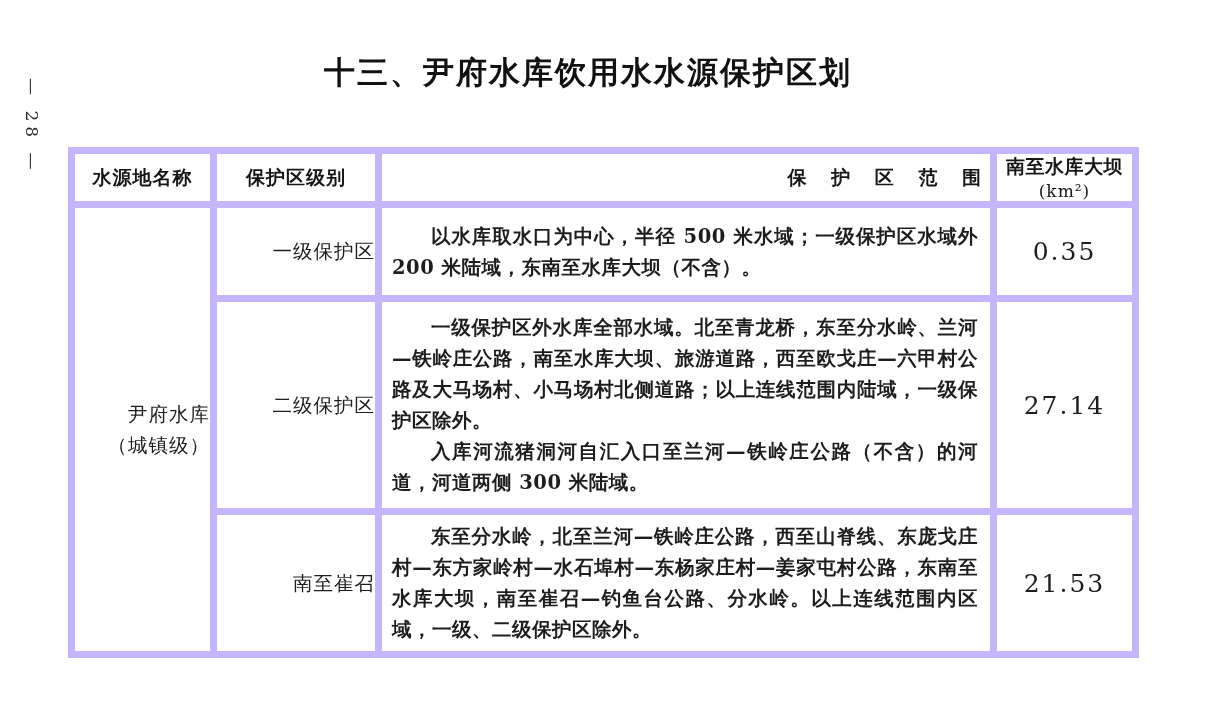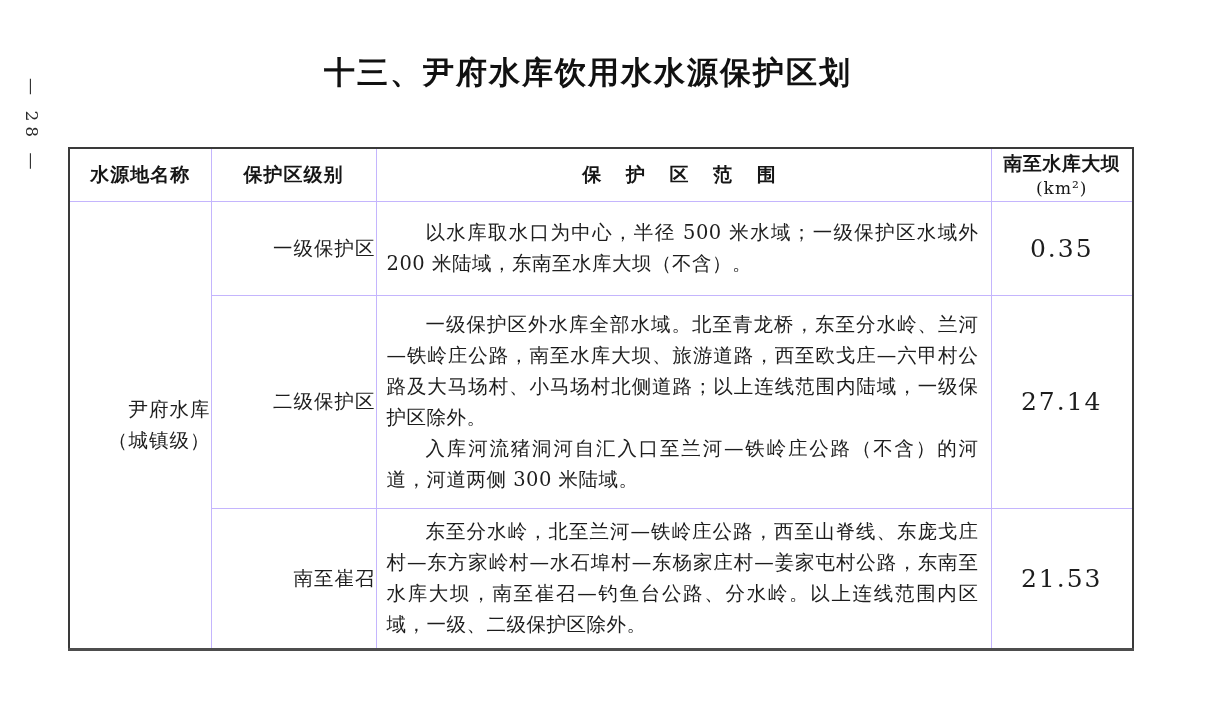--- a/index.html
+++ b/index.html
@@ -47,55 +47,56 @@
     left: 68px;
     top: 147px;
     width: 1064px;
     border-collapse: collapse;
     table-layout: fixed;
     border: 2px solid #3a3a3a;
     border-bottom-width: 3px;
     border-bottom-color: #4d4d4d;
   }
   .zone-table th, .zone-table td {
-    border: 1px solid #c4b5fd;
+    border: 7px solid #c4b5fd;
     padding: 0;
     background: #ffffff;
   }
   .zone-table thead tr { height: 53px; }
   .zone-table tr.row-1 { height: 94px; }
   .zone-table tr.row-2 { height: 213px; }
   .zone-table tr.row-3 { height: 141px; }
   .zone-table th {
     font-weight: bold;
     font-size: 19px;
     text-align: center;
     vertical-align: middle;
     color: #161616;
     letter-spacing: 1px;
   }
-  th.th-scope { letter-spacing: 9px; }
+  th.th-scope { letter-spacing: 9px; text-align: right; }
   th.th-area { letter-spacing: 0.5px; }
   .th-area .area-unit {
     font-weight: normal;
     font-size: 17px;
     letter-spacing: 1px;
     margin-top: 1px;
   }
   td.source-cell, td.level-cell {
     text-align: right;
     vertical-align: middle;
     font-size: 19.5px;
     line-height: 31px;
     letter-spacing: 1px;
   }
   td.scope-cell {
     vertical-align: middle;
     padding: 6px 12px 6px 10px;
     font-size: 19.5px;
+    font-weight: bold;
   }
   td.scope-cell p {
     margin: 0;
     text-indent: 2em;
     text-align: justify;
     line-height: 31px;
     letter-spacing: 0.5px;
   }
   td.area-cell {
     text-align: center;

